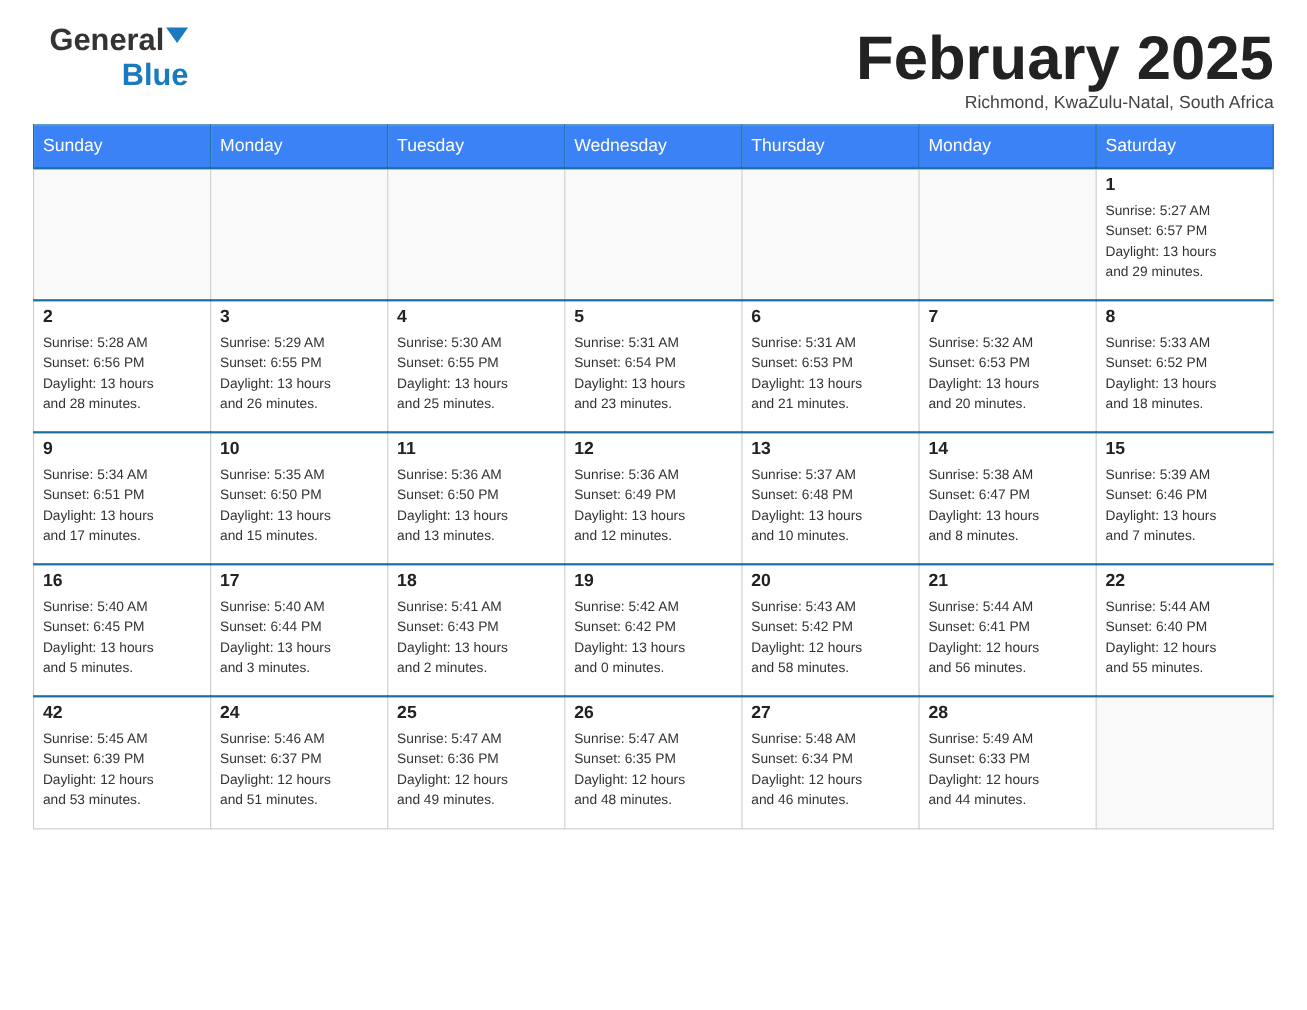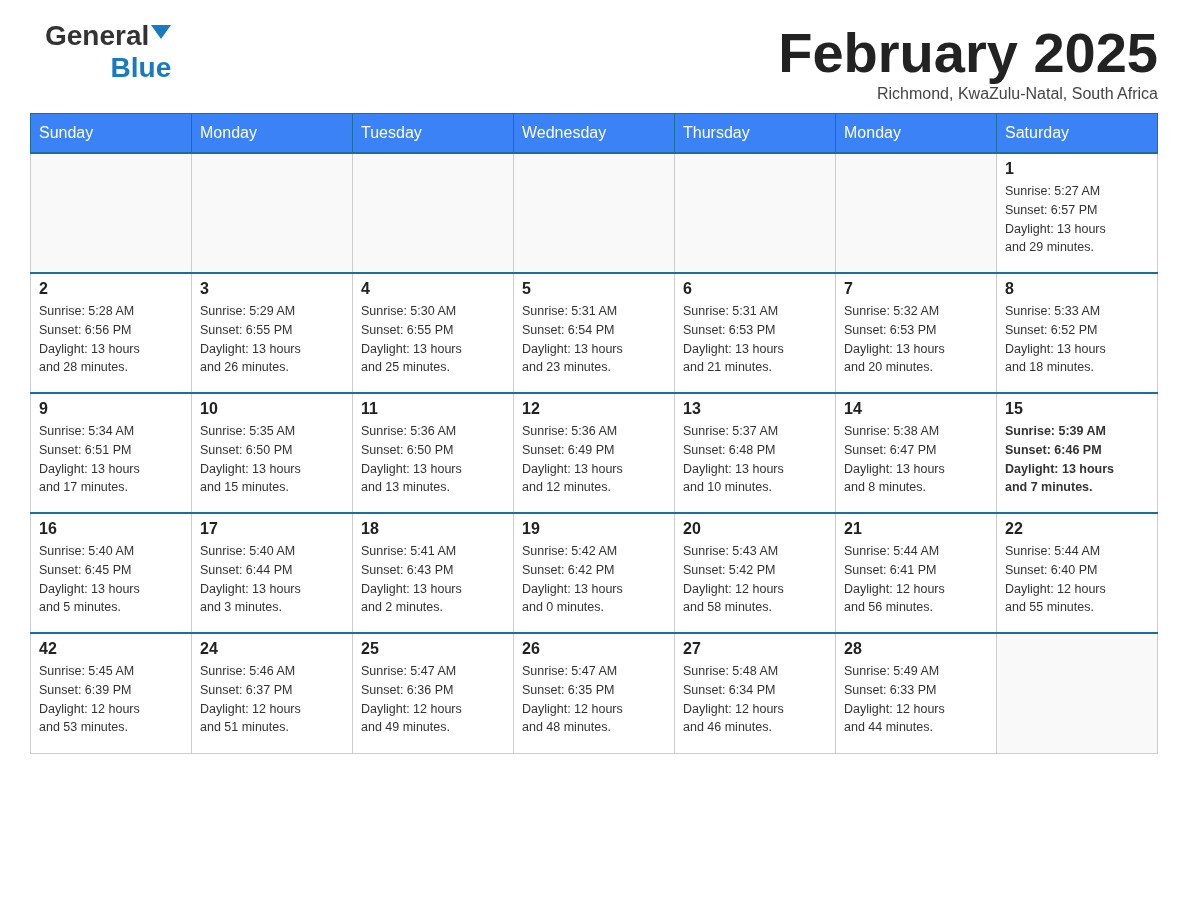--- a/index.html
+++ b/index.html
@@ -188,21 +188,21 @@
 Daylight: 13 hours
 and 12 minutes.</span></td>
         <td><span class="day-num">13</span><span class="day-info" style="white-space: pre-line;">Sunrise: 5:37 AM
 Sunset: 6:48 PM
 Daylight: 13 hours
 and 10 minutes.</span></td>
         <td><span class="day-num">14</span><span class="day-info" style="white-space: pre-line; text-align: center;">Sunrise: 5:38 AM
 Sunset: 6:47 PM
 Daylight: 13 hours
 and 8 minutes.</span></td>
-        <td><span class="day-num">15</span><span class="day-info" style="white-space: pre-line; font-weight: bold;">Sunrise: 5:39 AM
+        <td><span class="day-num">15</span><span class="day-info" style="white-space: pre-line;">Sunrise: 5:39 AM
 Sunset: 6:46 PM
 Daylight: 13 hours
 and 7 minutes.</span></td>
       </tr>
       <tr>
         <td><span class="day-num">16</span><span class="day-info" style="white-space: pre-line;">Sunrise: 5:40 AM
 Sunset: 6:45 PM
 Daylight: 13 hours
 and 5 minutes.</span></td>
         <td><span class="day-num">17</span><span class="day-info" style="white-space: pre-line;">Sunrise: 5:40 AM

